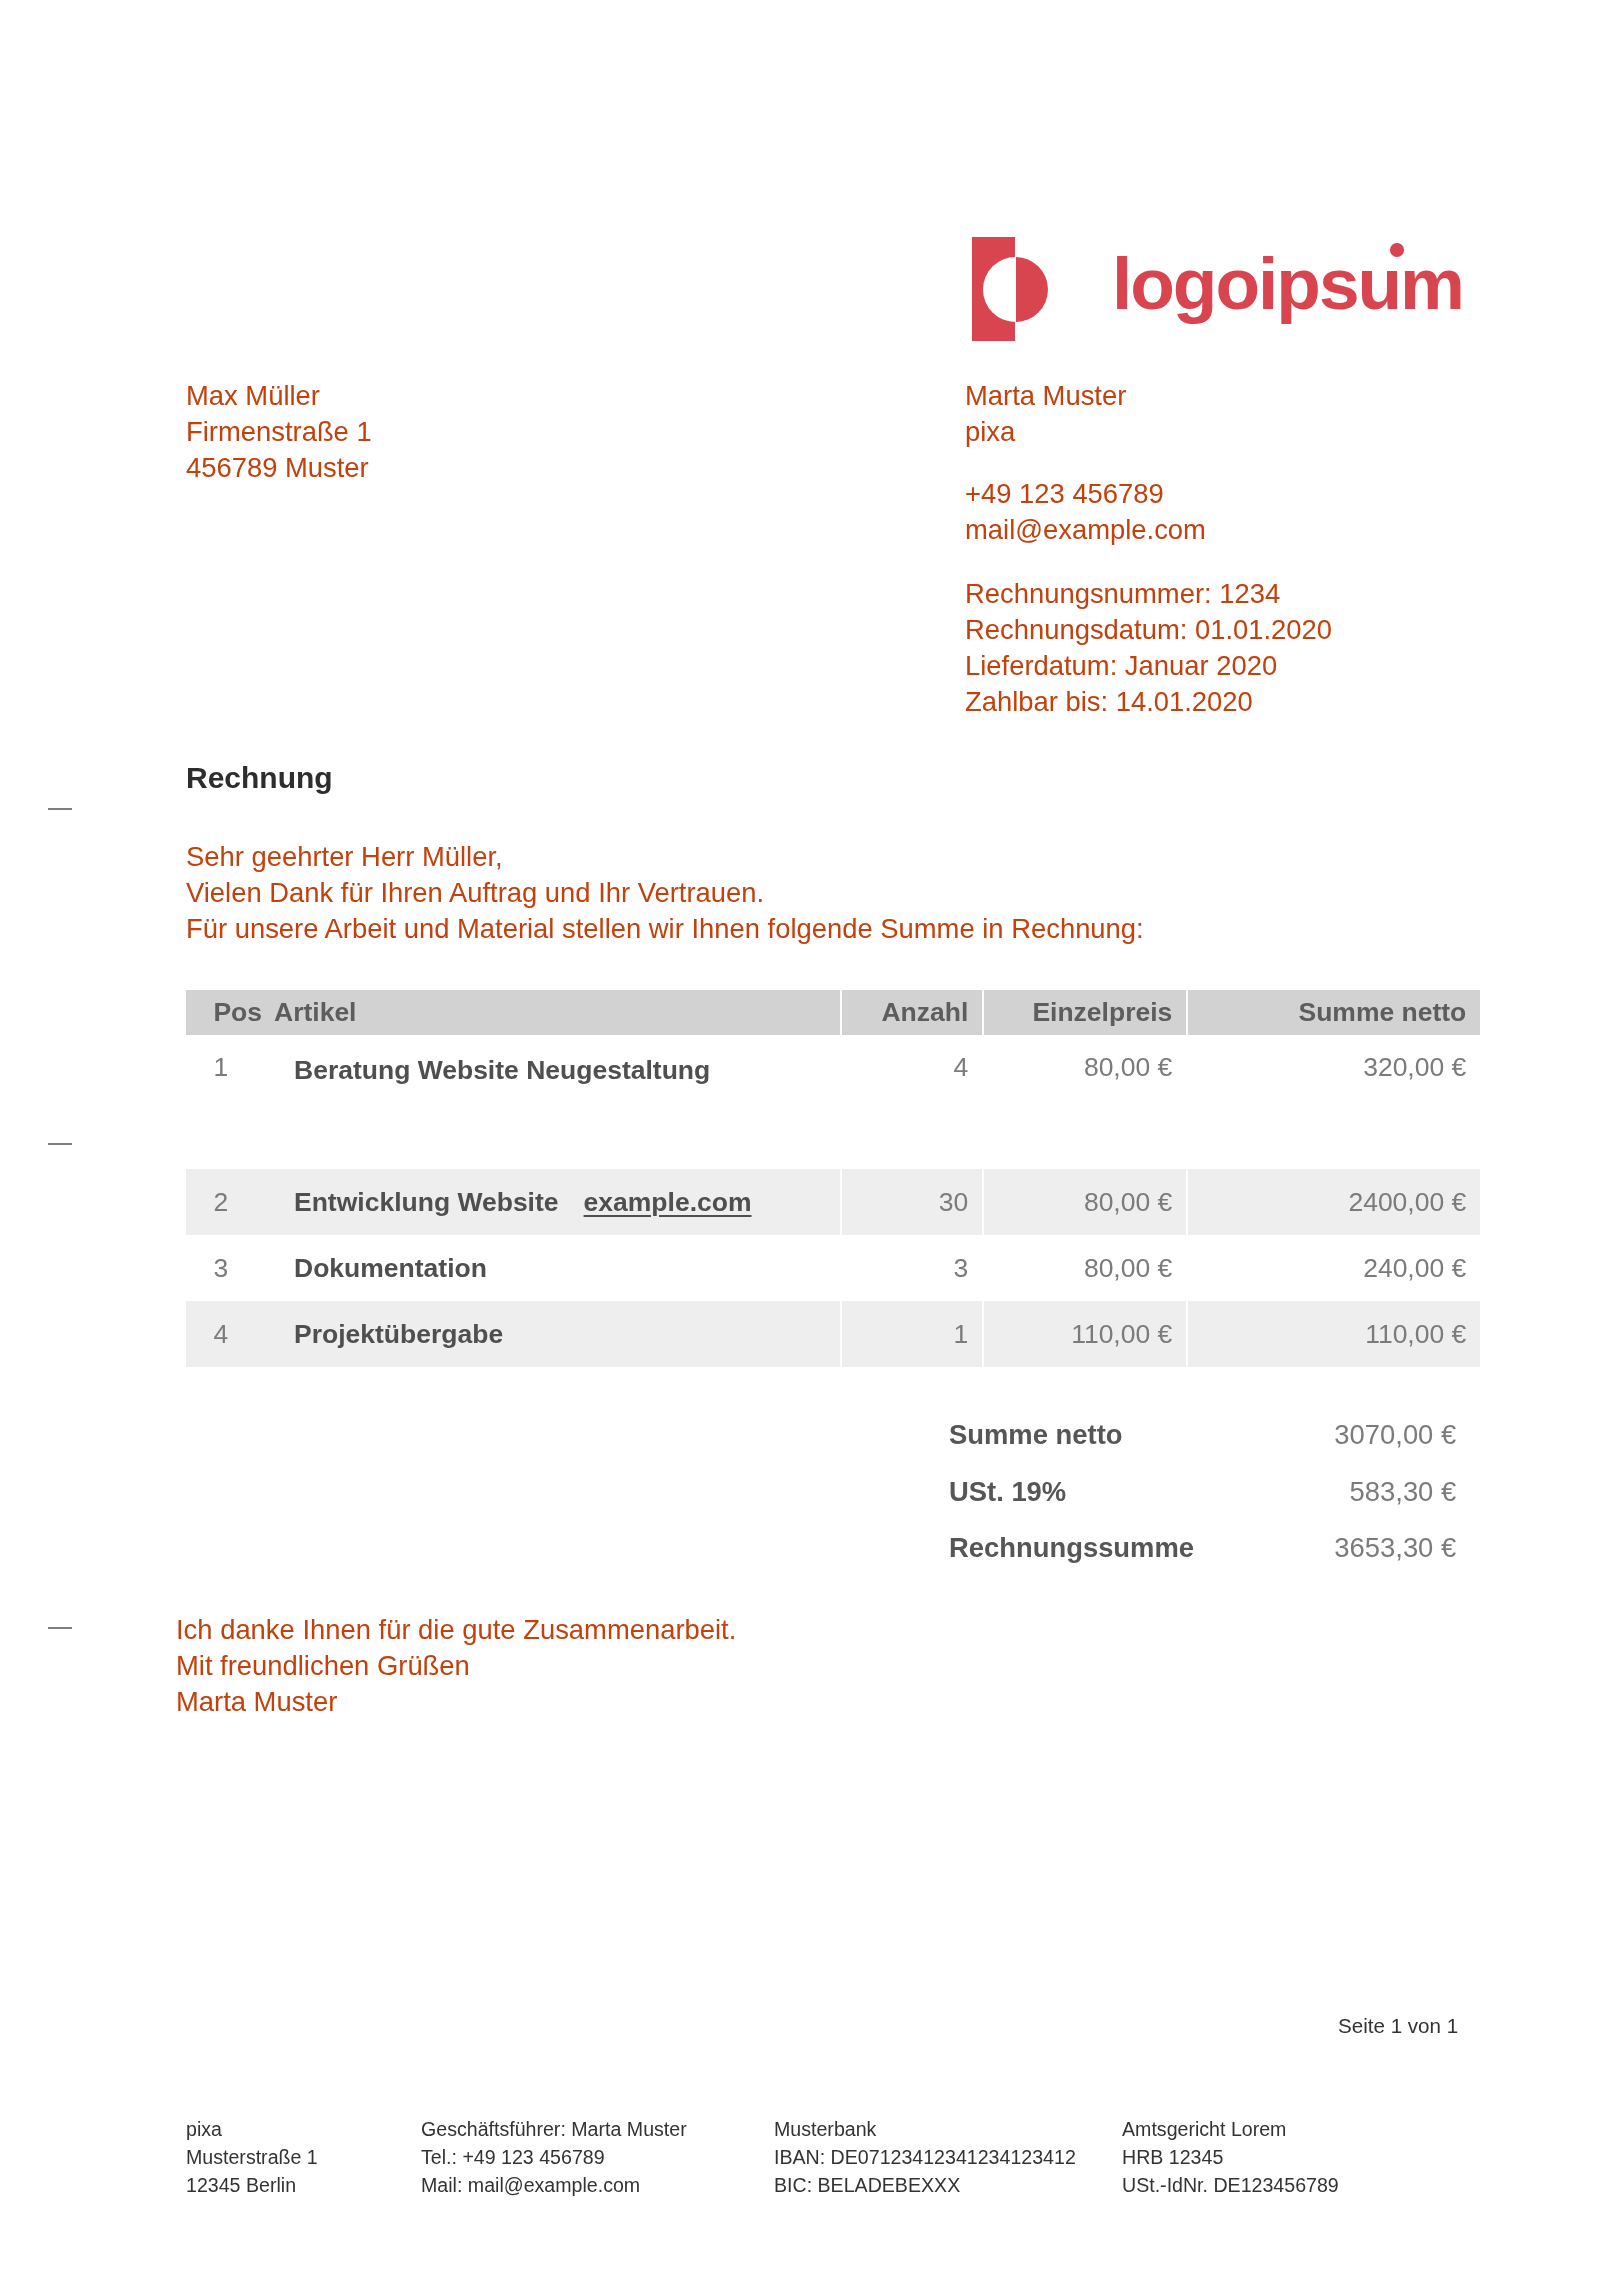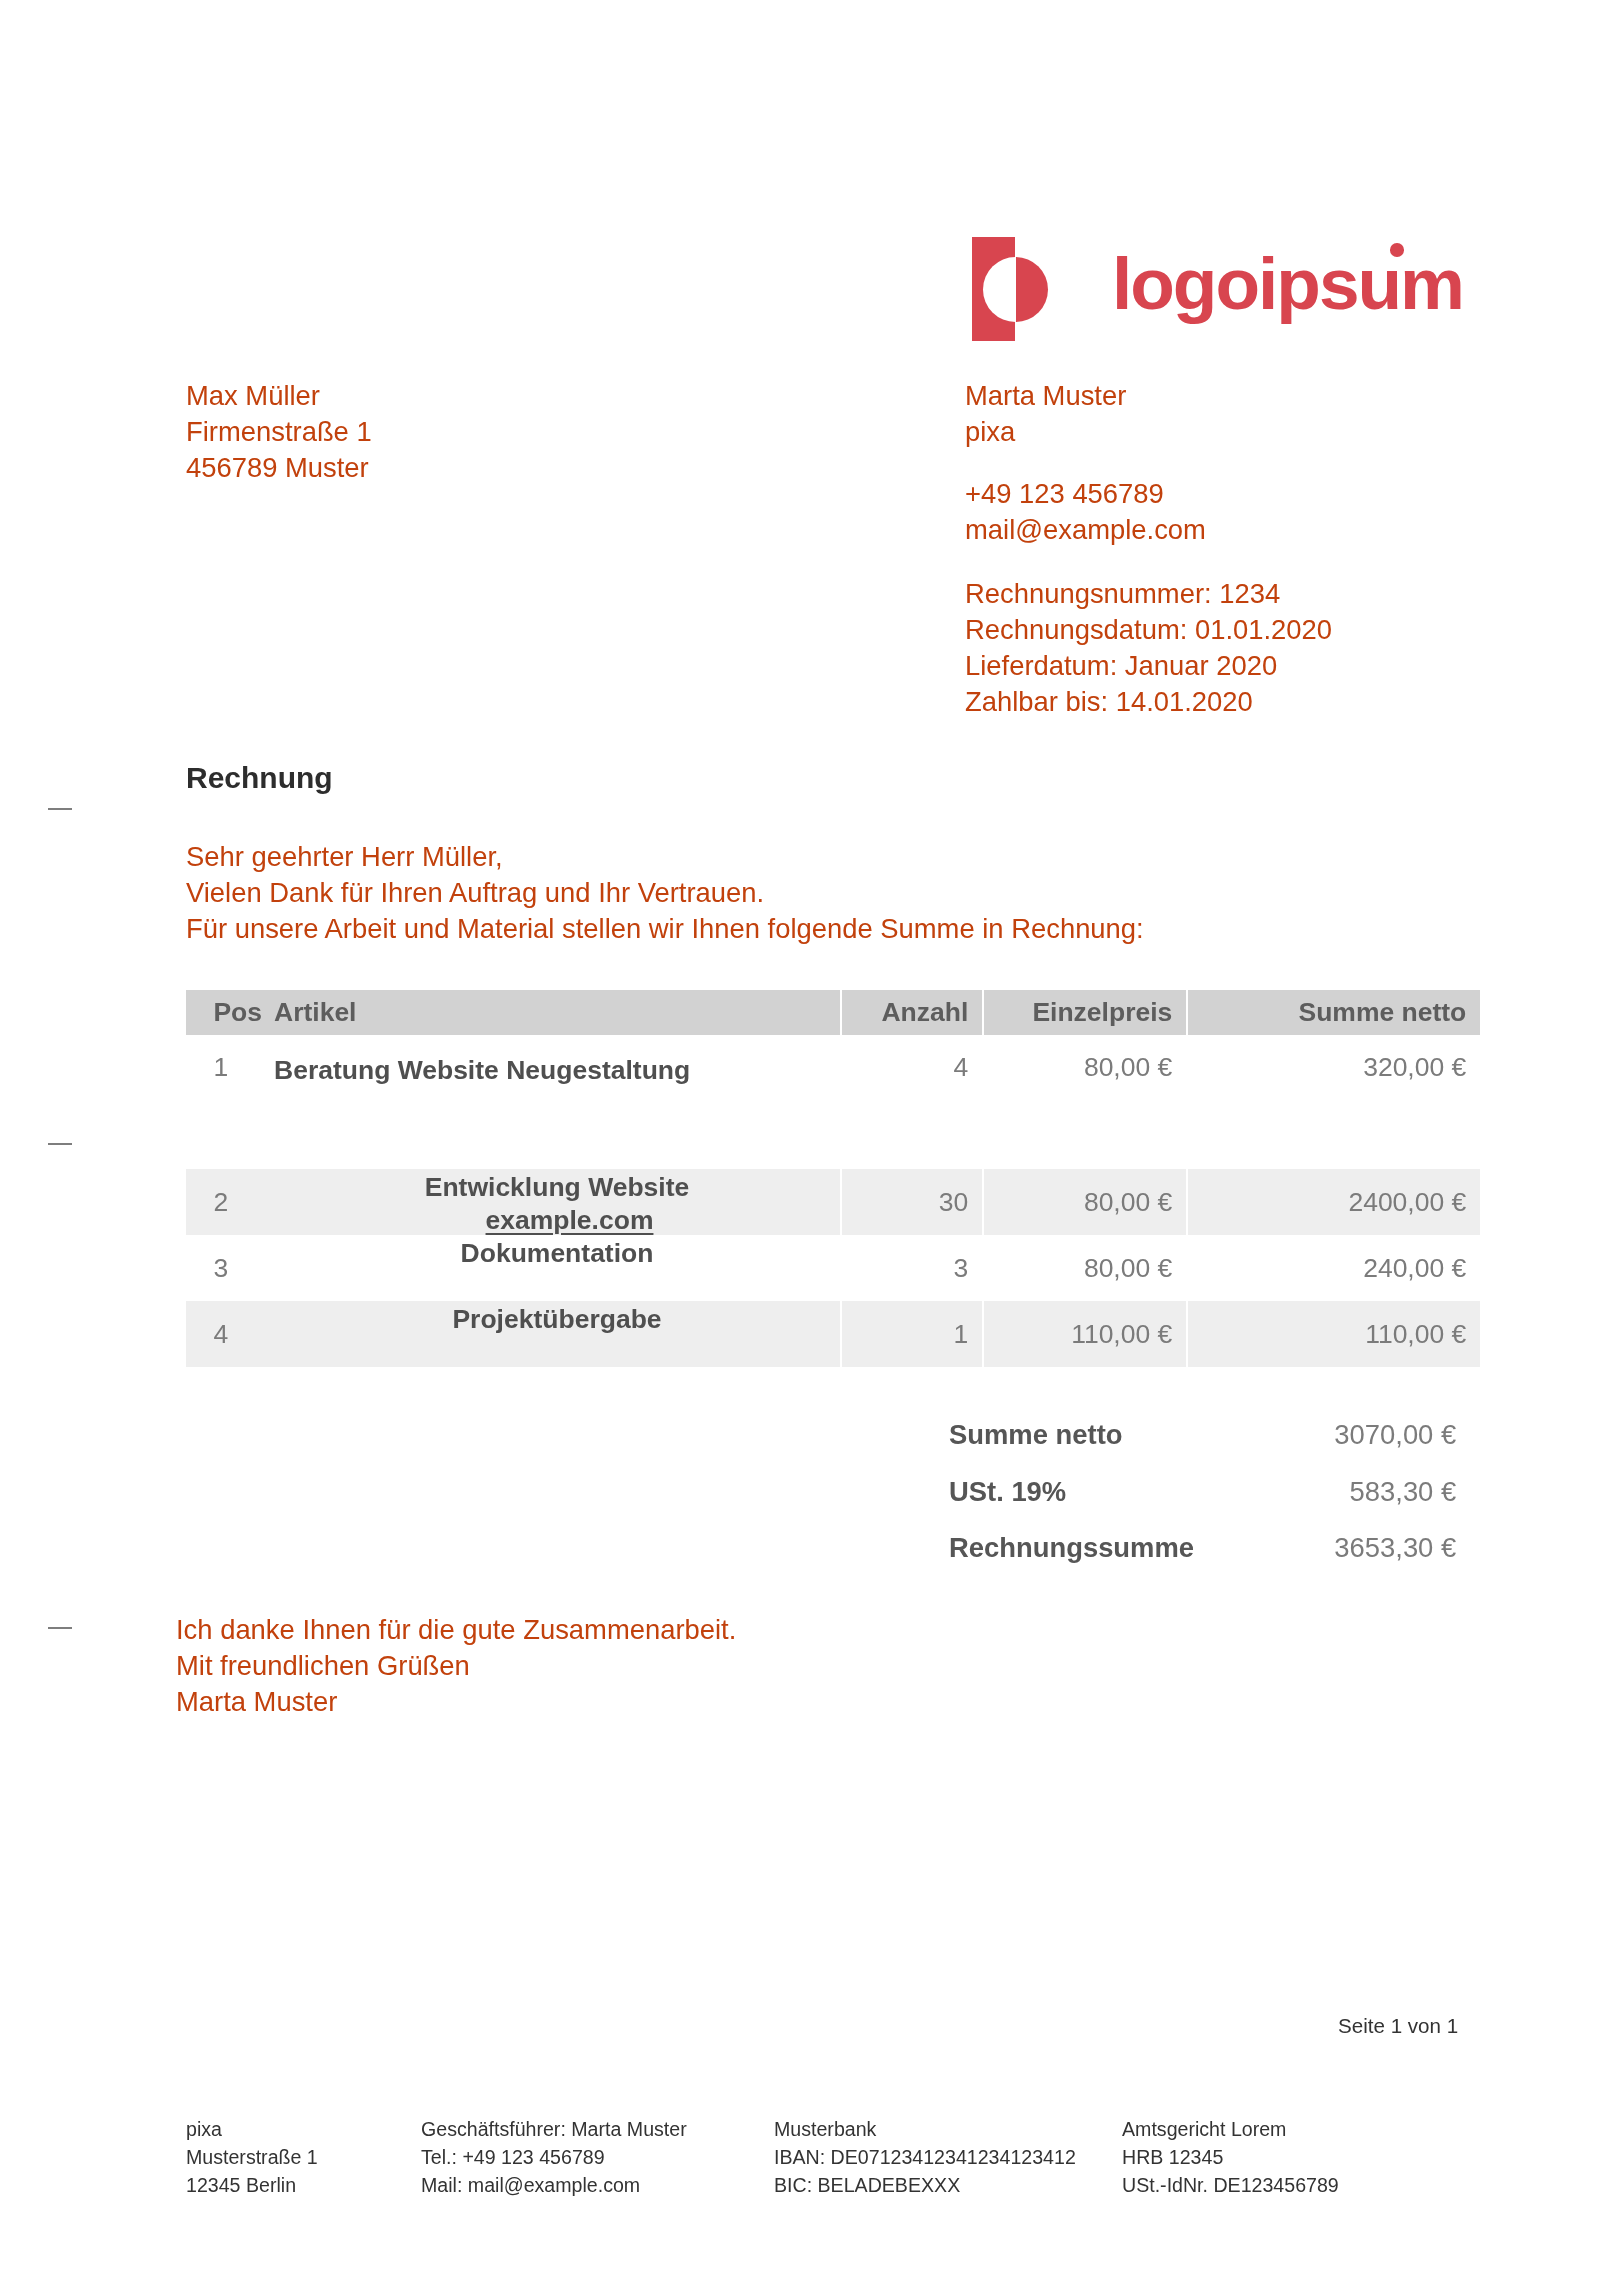--- a/index.html
+++ b/index.html
@@ -38,25 +38,25 @@
   .cell-pos{padding-left:27.4px;}
   .cell-num{justify-content:flex-end;text-align:right;padding-right:13.7px;}
   .sep{border-left:2.9px solid #ffffff;}
   .t-body-row{font-size:26.5px;color:#7b7b7b;}
   .t-body-row .cell{box-sizing:border-box;display:flex;align-items:flex-start;}
   .row-multi{padding:0;min-height:134px;}
   .row-multi .cell{padding-top:16.7px;}
   .row-single{height:66px;}
   .row-single .cell{align-items:center;padding-top:0;}
   .row-gray{background:#eeeeee;}
-  .art-title{font-weight:700;color:#4f4f4f;line-height:36px;}
+  .art-title{font-weight:700;color:#4f4f4f;line-height:36px;margin-left:20px;}
   .art-desc{color:#8c8c8c;line-height:36px;font-weight:400;}
   .art-link{font-weight:700;color:#4f4f4f;text-decoration:underline;text-underline-offset:3.9px;margin-left:25px;cursor:pointer;}
   .cell-art{flex-direction:column;align-items:flex-start;}
-  .cell-art.inline{flex-direction:column;}
+  .cell-art.inline{flex-direction:row;}
   .cell-num-v{justify-content:flex-end;text-align:right;padding-right:13.7px;width:100%;}
 
   
   .totals{left:949px;top:1417px;width:519px;}
   .tot-row{display:flex;justify-content:space-between;font-size:27.4px;line-height:36px;margin-bottom:20.6px;}
   .tot-label{font-weight:700;color:#565656;}
   .tot-value{color:#7b7b7b;padding-right:11.8px;}
 
   .block-closing{left:176px;top:1612px;}
 

